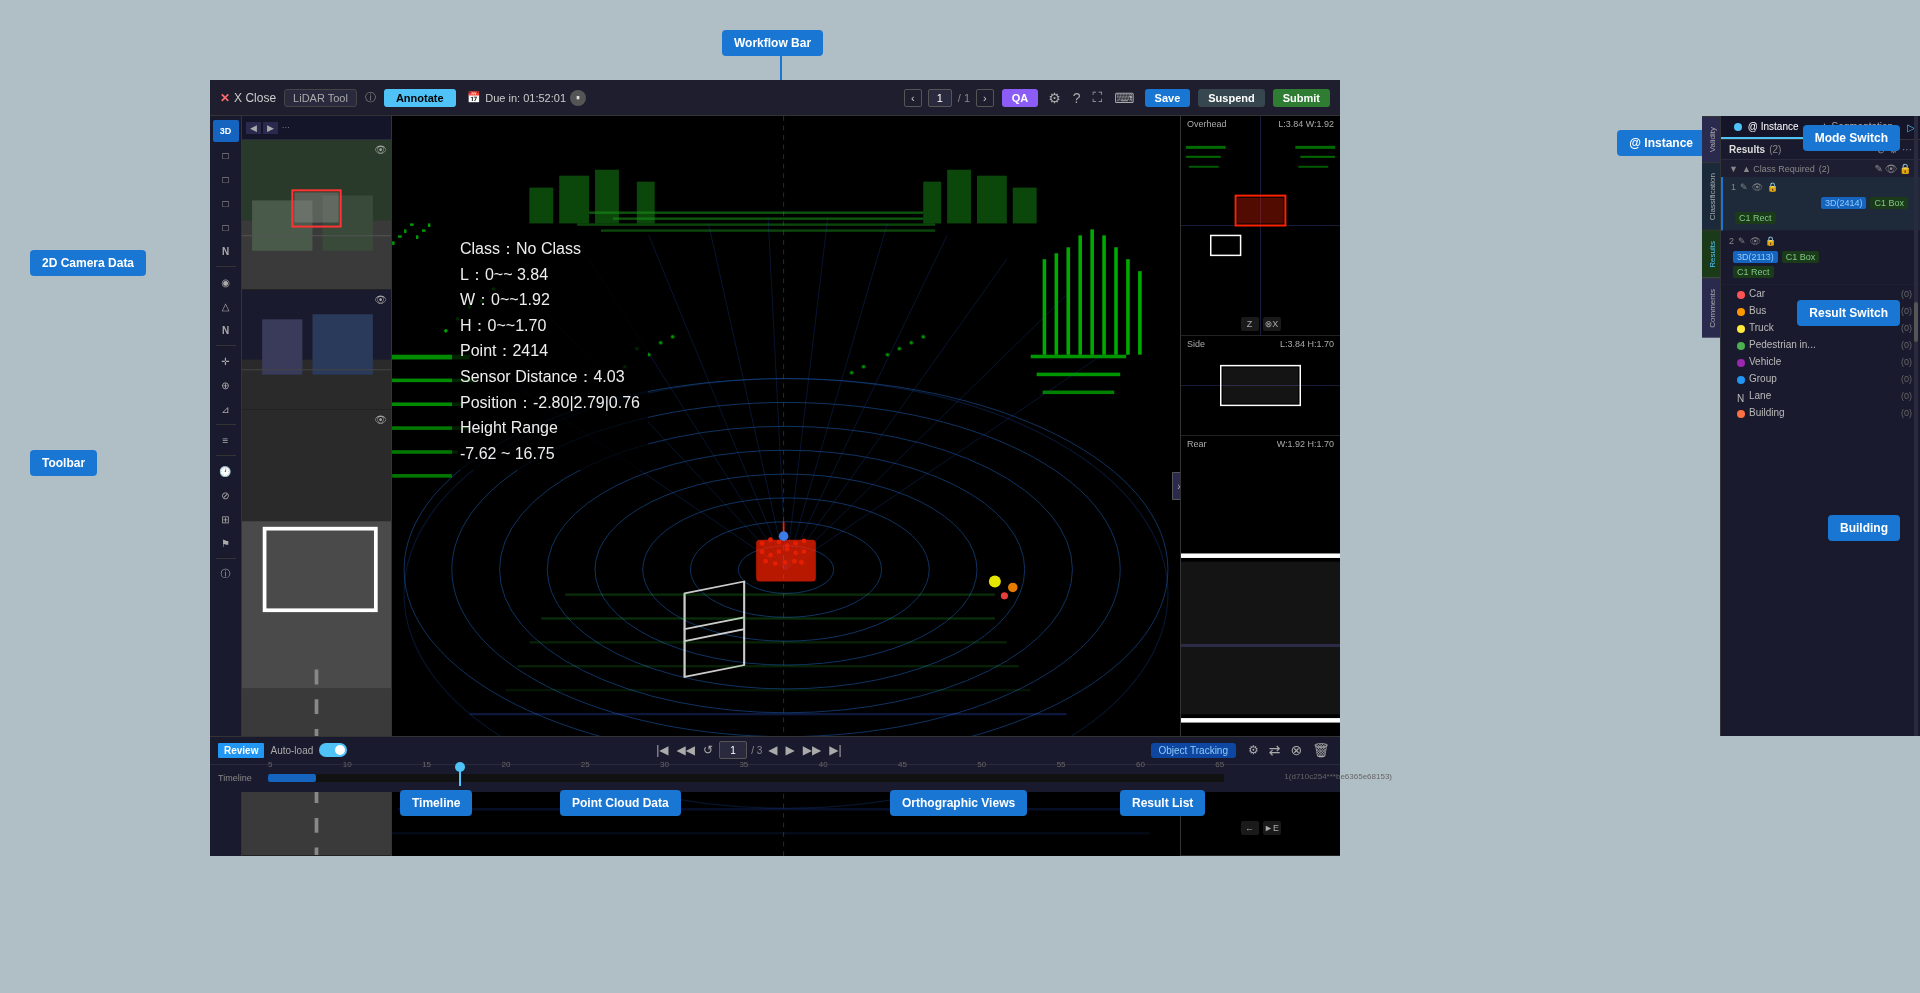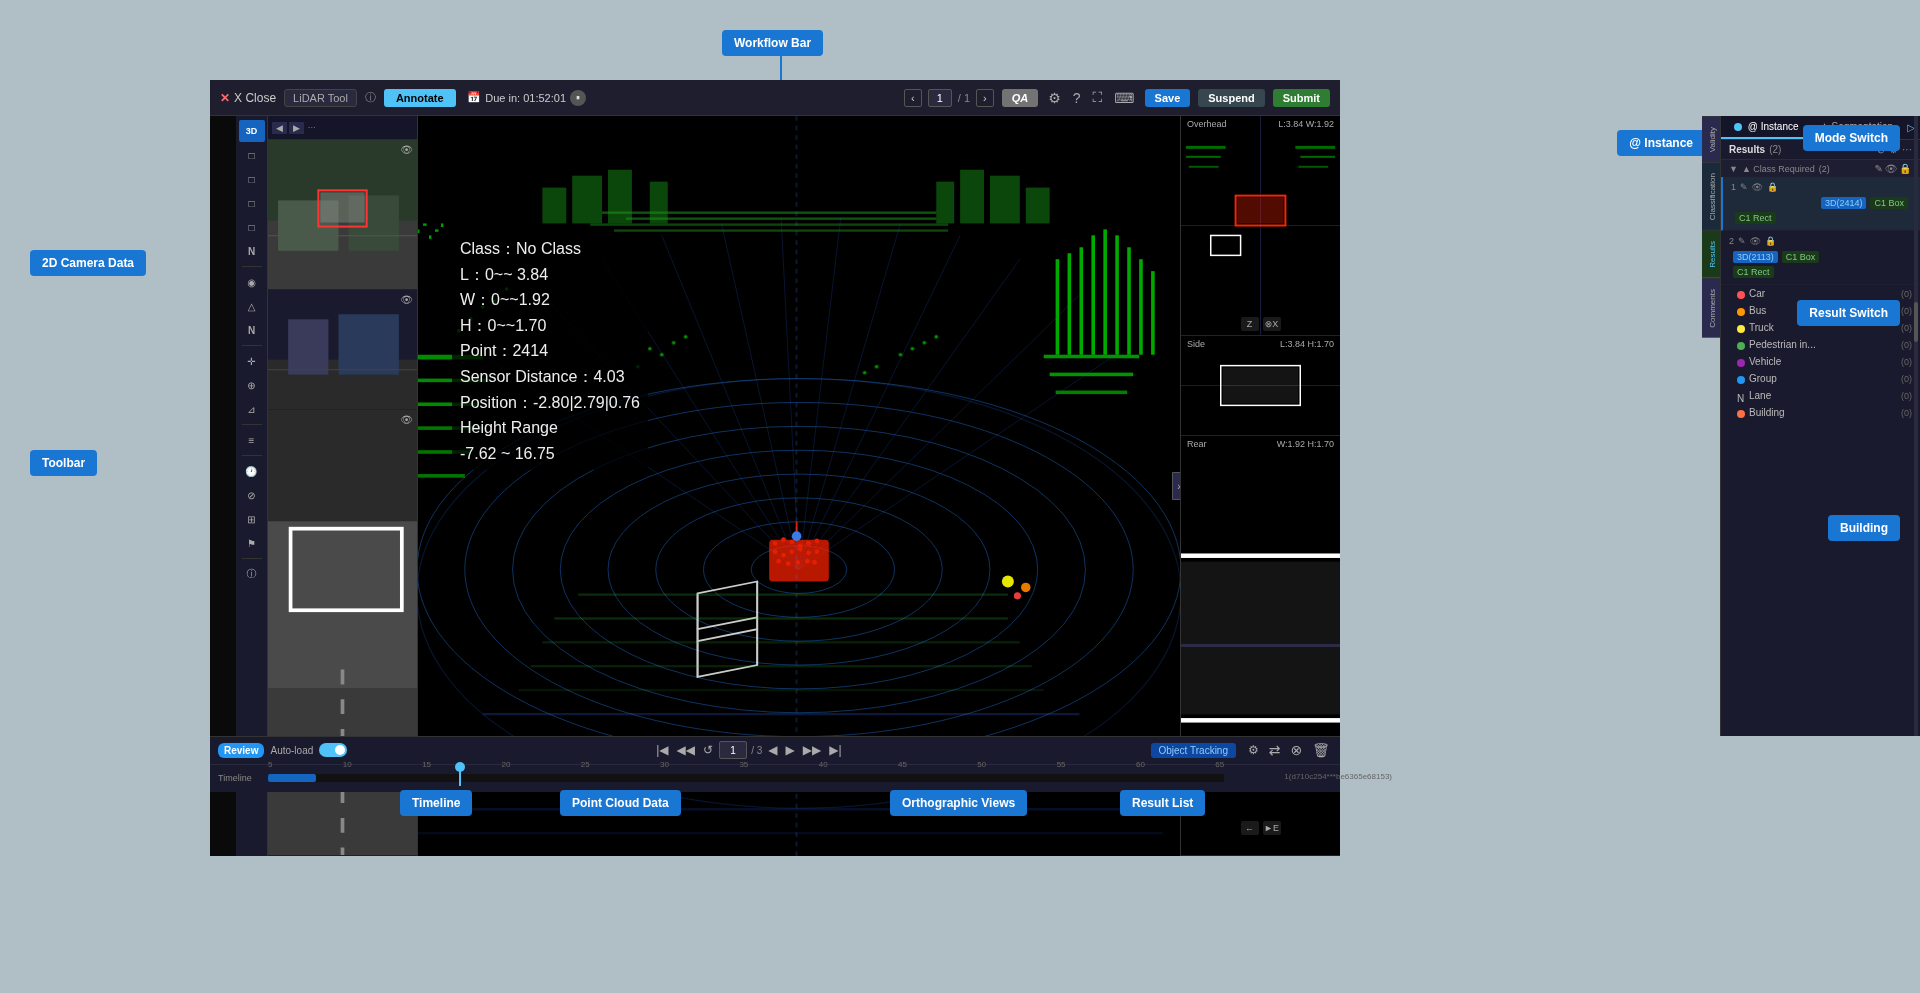--- a/index.html
+++ b/index.html
@@ -123,29 +123,28 @@
       font-size: 11px;
     }
 
     .header-right {
       display: flex;
       align-items: center;
       gap: 8px;
     }
 
     .qa-btn {
-      background: #737373;
+      background: #8b5cf6;
       color: #fff;
       padding: 3px 10px;
       border-radius: 3px;
       font-size: 11px;
       font-weight: 600;
       cursor: pointer;
       border: none;
-      font-style: italic;
     }
 
     .icon-btn {
       background: none;
       border: none;
       color: #aaa;
       cursor: pointer;
       font-size: 14px;
       padding: 2px;
     }
@@ -185,21 +184,20 @@
 
     
     .main-content {
       position: absolute;
       left: 210px;
       top: 116px;
       width: 1130px;
       height: 740px;
       display: flex;
       background: #0a0a0a;
-      padding-left: 26px;
     }
 
     
     .left-toolbar {
       width: 32px;
       background: #1a1a2e;
       display: flex;
       flex-direction: column;
       align-items: center;
       padding: 4px 0;
@@ -409,21 +407,21 @@
       align-items: center;
       padding: 0 8px;
       gap: 6px;
       border-bottom: 1px solid #2a2a3e;
     }
 
     .review-badge {
       background: #2196f3;
       color: #fff;
       padding: 2px 6px;
-      border-radius: 6px;
+      border-radius: 1px;
       font-size: 10px;
       font-weight: 600;
     }
 
     .auto-load-label {
       color: #aaa;
       font-size: 10px;
     }
 
     .toggle-switch {

